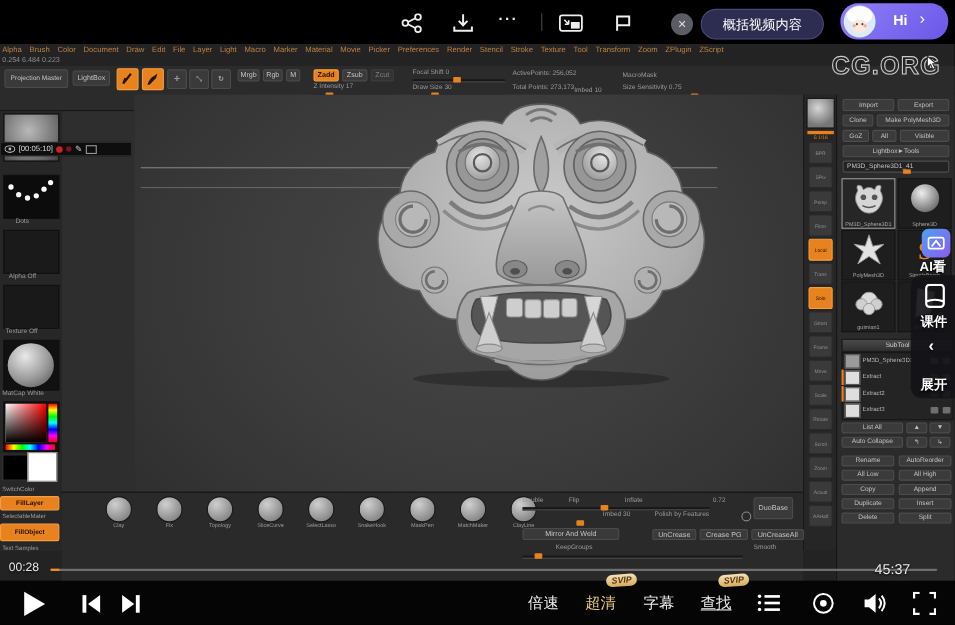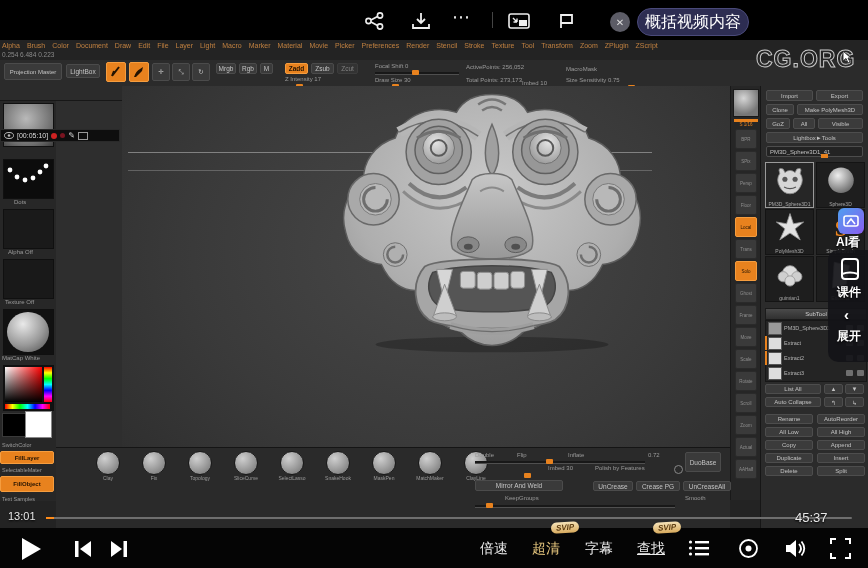--- a/index.html
+++ b/index.html
@@ -516,41 +516,53 @@
     <div style="position:absolute;left:492px;top:12px;width:1px;height:16px;background:#444;"></div>
     <svg class="ticon" style="left:508px;" viewBox="0 0 22 18">
       <rect x="1" y="2" width="20" height="14" rx="2" fill="none" stroke="#eee" stroke-width="1.6"></rect>
       <rect x="11" y="8" width="8" height="6" fill="#eee"></rect>
       <path d="M5,6 L9,10 M9,10 L9,6.5 M9,10 L5.5,10" stroke="#eee" stroke-width="1.4" fill="none"></path>
     </svg>
     <svg class="ticon" style="left:556px;" viewBox="0 0 22 18">
       <path d="M5,2 L5,16 M5,3 L16,3 L16,11 L5,11" fill="none" stroke="#eee" stroke-width="1.8"></path>
     </svg>
     <div style="position:absolute;left:610px;top:12px;width:20px;height:20px;border-radius:50%;background:#5c5c66;color:#ddd;font-size:10px;display:flex;align-items:center;justify-content:center;">✕</div>
-    <div class="pill" style="left:637px;top:8px;width:110px;height:26px;background:#2d2d52;border:1px solid #4a4a7a;color:#fff;font-size:16px;">概括视频内容</div>
+    <div class="pill" style="left:637px;top:8px;width:110px;height:26px;background:#2d2d52;border:1px solid #4a4a7a;color:#fff;font-size:12px;">概括视频内容</div>
+    <div class="pill" style="left:764px;top:3px;width:98px;height:33px;background:linear-gradient(135deg,#8f7ff5,#6a58e8);">
+      <div style="position:absolute;left:3px;top:2px;width:29px;height:29px;border-radius:50%;background:#d9ecf8;overflow:hidden;">
+        <div style="position:absolute;left:3px;top:1px;width:23px;height:16px;border-radius:50%;background:#fdfdfd;"></div>
+        <div style="position:absolute;left:7px;top:13px;width:15px;height:12px;border-radius:50%;background:#fbe8dd;"></div>
+        <div style="position:absolute;left:8px;top:17px;width:3px;height:3px;border-radius:50%;background:#f4a6b0;"></div>
+        <div style="position:absolute;left:18px;top:17px;width:3px;height:3px;border-radius:50%;background:#f4a6b0;"></div>
+        <div style="position:absolute;left:11px;top:16px;width:2px;height:2px;border-radius:50%;background:#5a4a42;"></div>
+        <div style="position:absolute;left:16px;top:16px;width:2px;height:2px;border-radius:50%;background:#5a4a42;"></div>
+      </div>
+      <span style="position:absolute;left:48px;top:8px;font-size:13px;font-weight:bold;color:#fff;">Hi</span>
+      <span style="position:absolute;left:72px;top:6px;font-size:15px;color:#fff;">›</span>
+    </div>
   </div>
 
   <div class="ai-icon">
     <svg width="16" height="16" viewBox="0 0 16 16">
       <rect x="1" y="3" width="14" height="10" rx="2" fill="none" stroke="#fff" stroke-width="1.6"></rect>
       <path d="M4,11 L8,6 L12,11" fill="none" stroke="#fff" stroke-width="1.6"></path>
     </svg>
   </div>
   <div class="rail-label" style="left:836px;top:234px;">AI看</div>
   <div class="rail-panel">
     <svg style="position:absolute;left:12px;top:8px;" width="20" height="22" viewBox="0 0 20 22">
       <rect x="2" y="1" width="16" height="20" rx="3" fill="none" stroke="#fff" stroke-width="2"></rect>
       <path d="M2,16 Q10,13 18,16" fill="none" stroke="#fff" stroke-width="2"></path>
     </svg>
     <div class="rail-label" style="left:9px;top:34px;">课件</div>
     <div class="rail-label" style="left:16px;top:56px;font-size:15px;">‹</div>
-    <div class="rail-label" style="left:9px;top:78px;">展开</div>
+    <div class="rail-label" style="left:9px;top:92px;">展开</div>
   </div>
 
-  <div class="ptime" style="left:8px;top:510px;">13:01</div>
+  <div class="ptime" style="left:8px;top:510px;">00:28</div>
   <div class="pbar">
       <div class="pplayed"></div>
     </div>
   <div class="ptime" style="left:795px;top:510px;font-size:13px;">45:37</div>
 
   <div class="botbar">
     <svg style="position:absolute;left:16px;top:7px;" width="28" height="28" viewBox="0 0 28 28">
       <path d="M6,3 L25,14 L6,25 Z" fill="#fff"></path>
     </svg>
     <svg style="position:absolute;left:72px;top:11px;" width="22" height="20" viewBox="0 0 22 20">

